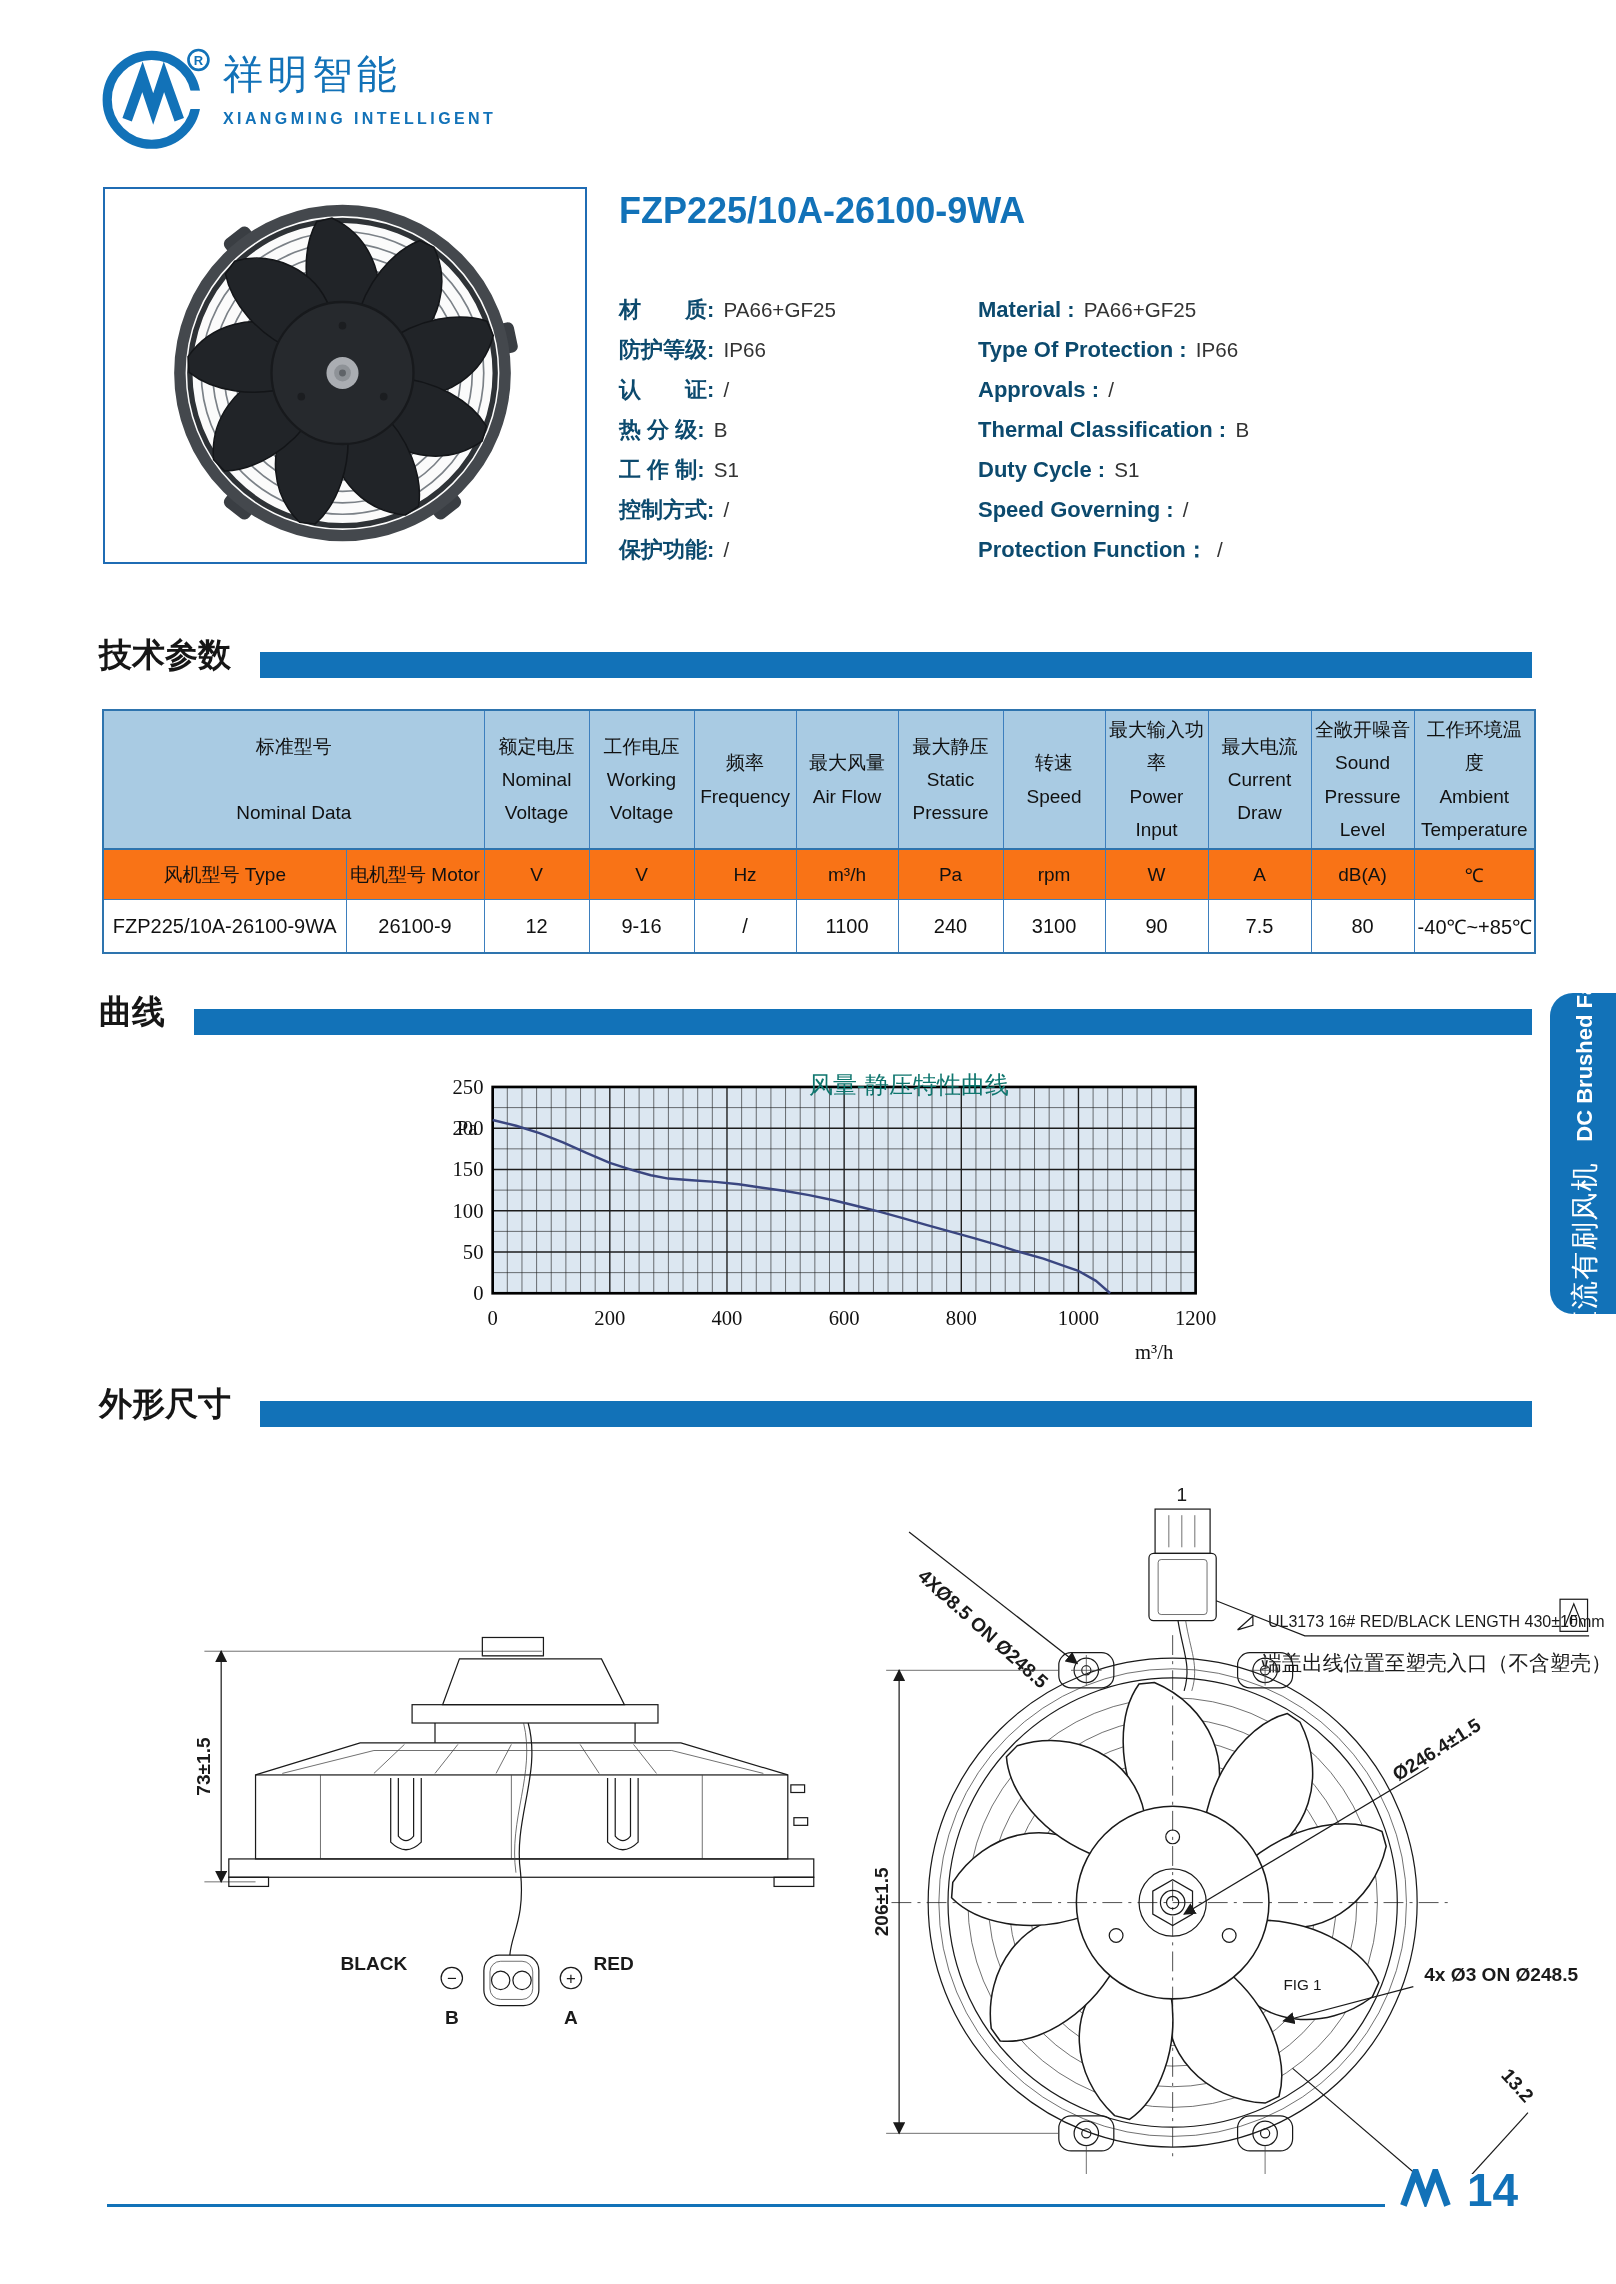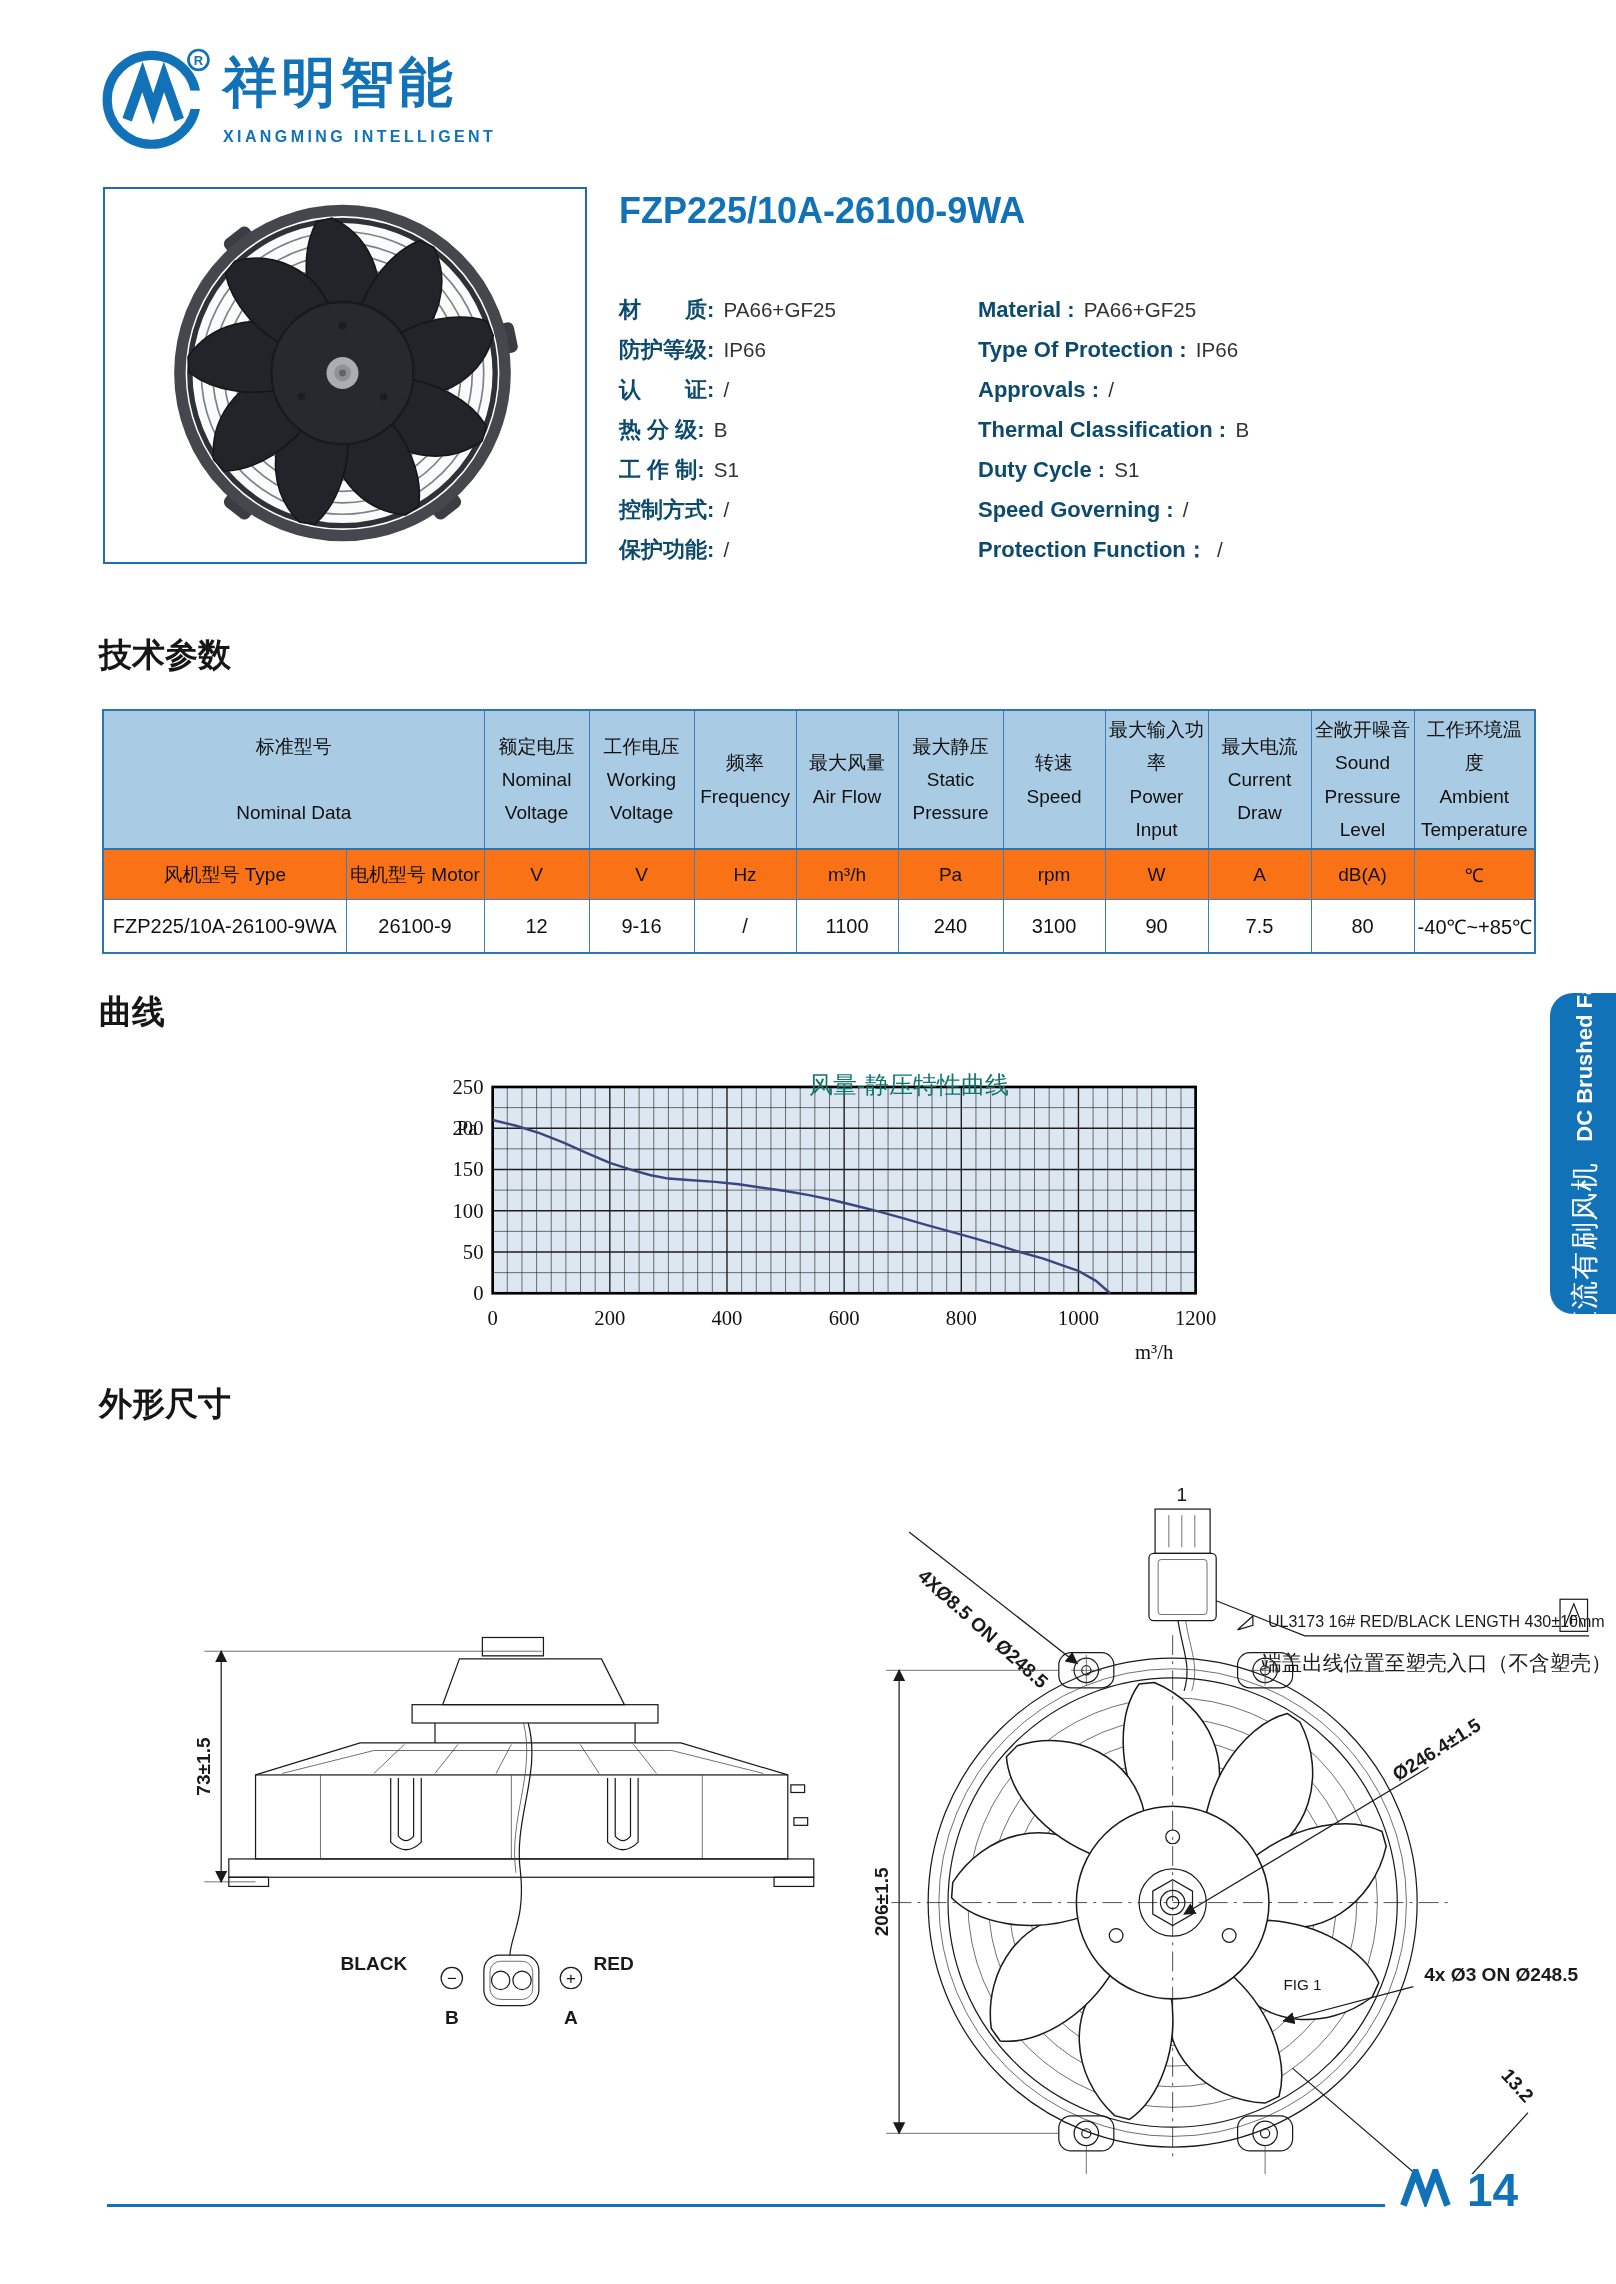--- a/index.html
+++ b/index.html
@@ -1,39 +1,39 @@
 <!DOCTYPE html>
 <html style="font-size:12.2px"><head>
 <meta charset="utf-8">
 <style>
   html,body{margin:0;padding:0;background:#fff;}
   body{font-family:"Liberation Sans", sans-serif; color:#111;}
   #page{position:relative;width:1617px;height:2284px;background:#fff;overflow:hidden;}
   .abs{position:absolute;}
 
   
-  .brand-zh{font-size:54px;font-weight:bold;color:#1272B8;letter-spacing:4.6px;}
+  .brand-zh{font-size:40px;font-weight:normal;color:#1272B8;letter-spacing:4.6px;}
   .brand-en{font-size:16px;font-weight:bold;color:#1272B8;letter-spacing:3.4px;margin-top:7.6px;}
 
   
   .photo-box{left:103px;top:187px;width:480px;height:373px;border:2.3px solid #1f6cb4;background:#fff;}
 
   
   .model-title{left:619px;top:190px;font-size:36px;font-weight:bold;color:#1272B8;}
 
   
   .spec-grid{left:619px;top:290px;width:925px;}
   .spec-row{display:flex;height:40px;align-items:center;}
   .spec-zh{width:359px;font-size:22px;}
   .spec-en{width:565px;font-size:22px;}
   .spec-label{font-weight:bold;color:#0c4a6e;}
   .spec-value{color:#333;margin-left:9.2px;font-size:20.6px;}
 
   
-  .section{left:99px;width:1433px;display:flex;align-items:flex-start;flex-direction:column;}
+  .section{left:99px;width:1433px;display:flex;align-items:flex-end;}
   .section-title{font-size:33px;font-weight:bold;color:#161616;white-space:nowrap;}
   .section-bar{flex:1;height:26px;background:#1272B8;margin-left:29px;}
 
   
   .param-table{left:102px;top:709px;width:1430px;}
   table{border-collapse:collapse;width:1430px;table-layout:fixed;}
   td{border:1.1px solid #3d7fbe;text-align:center;vertical-align:middle;padding:1.5px 3.1px;overflow:hidden;}
   tr.hdr td{background:#A9CBE3;height:134px;font-size:19px;line-height:1.75;}
   tr.units td{height:46px;font-size:19px;background:#f97316;border-top:2.3px solid #2e74ae;}
   tr.vals td{height:49px;font-size:20px;background:#fff;}

